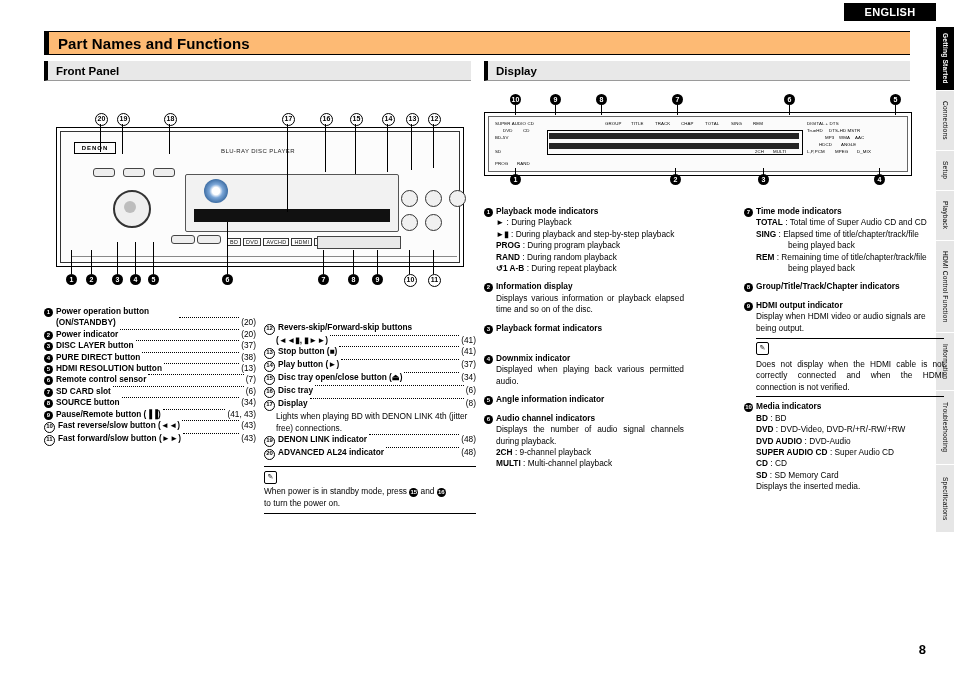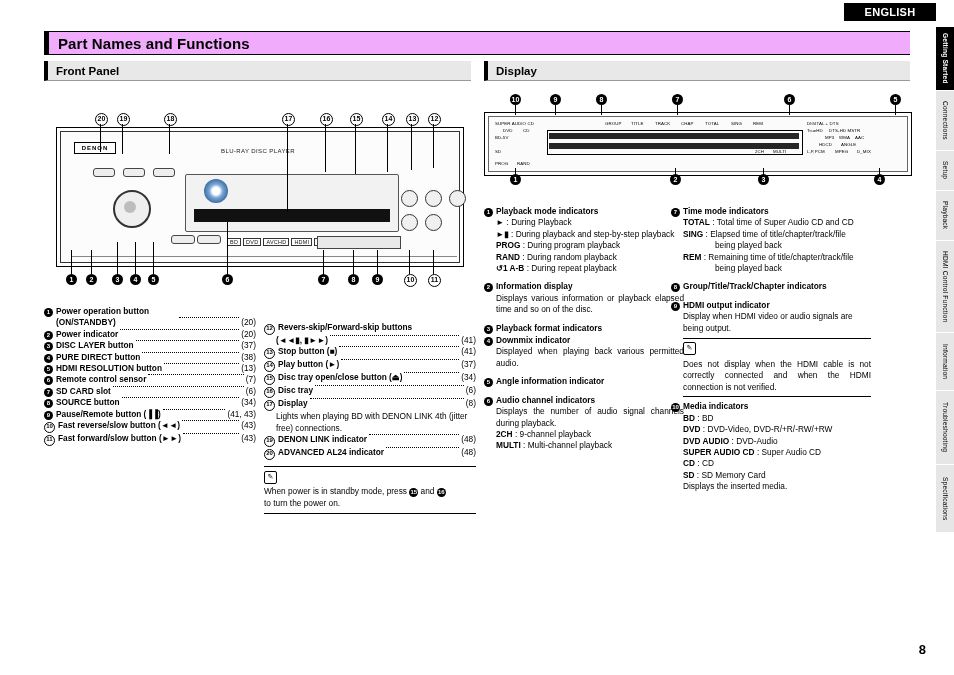--- a/index.html
+++ b/index.html
@@ -22,21 +22,21 @@
     writing-mode:vertical-rl;text-orientation:mixed;
     font-size:6.6px;letter-spacing:.2px;color:#000;
     display:flex;align-items:center;justify-content:center;
     padding:4px 0;box-sizing:border-box;
   }
   .tab.active{background:#000;color:#fff;font-weight:bold;}
 
   
   .title-bar{
     position:absolute;left:44px;top:31px;width:866px;height:24px;
-    background:#f0abfc;border-left:5px solid #000;border-top:1px solid #000;border-bottom:1px solid #000;
+    background:#fdba74;border-left:5px solid #000;border-top:1px solid #000;border-bottom:1px solid #000;
     box-sizing:border-box;display:flex;align-items:center;
   }
   .title-bar span{font-size:15px;font-weight:bold;padding-left:9px;letter-spacing:.1px;}
 
   .sub-bar{
     position:absolute;height:20px;background:#e8e8e8;
     border-left:4px solid #000;box-sizing:border-box;
     display:flex;align-items:center;border-bottom:1px solid #9a9a9a;
   }
   .sub-bar span{font-size:11.5px;font-weight:bold;padding-left:8px;}
@@ -78,21 +78,21 @@
   .disp-inner{position:absolute;left:3px;top:3px;right:3px;bottom:3px;border:1px solid #666;background:#fbfbfb;}
   .tiny{position:absolute;font-size:4.4px;line-height:5px;letter-spacing:.1px;color:#000;white-space:nowrap;}
   .seg{position:absolute;background:#000;}
   .segbox{position:absolute;border:1px solid #000;}
 
   
   .col{position:absolute;font-size:8.3px;line-height:11.4px;}
   #col1{left:44px;top:306px;width:212px;}
   #col2{left:264px;top:322px;width:212px;}
   #col3{left:484px;top:206px;width:200px;}
-  #col4{left:671px;top:206px;width:200px;}
+  #col4{left:744px;top:206px;width:200px;}
 
   .item{position:relative;padding-left:0;margin-bottom:0;}
   .row{display:flex;align-items:flex-start;}
   .bnum{
     flex:0 0 auto;width:9px;height:9px;border-radius:50%;background:#000;color:#fff;
     font-size:6px;line-height:9px;text-align:center;font-weight:bold;margin-top:2px;margin-right:3px;
   }
   .btxt{flex:1 1 auto;font-weight:bold;font-size:8.3px;}
   .dotline{
     flex:1 1 auto;border-bottom:1px dotted #000;margin:0 2px 3px 2px;min-width:4px;
@@ -518,21 +518,21 @@
       <div class="desc" style="text-align:justify">Displays various information or playback elapsed time and so on of the disc.</div>
     </div>
 
     <div class="item" style="margin-top:7px">
       <div class="row">
           <span class="bnum">3</span>
         <span class="btxt">Playback format indicators</span>
         </div>
     </div>
 
-    <div class="item" style="margin-top:1px">
+    <div class="item" style="margin-top:19px">
       <div class="row">
           <span class="bnum">4</span>
         <span class="btxt">Downmix indicator</span>
         </div>
       <div class="desc" style="text-align:justify">Displayed when playing back various permitted audio.</div>
     </div>
 
     <div class="item" style="margin-top:7px">
       <div class="row">
           <span class="bnum">5</span>

